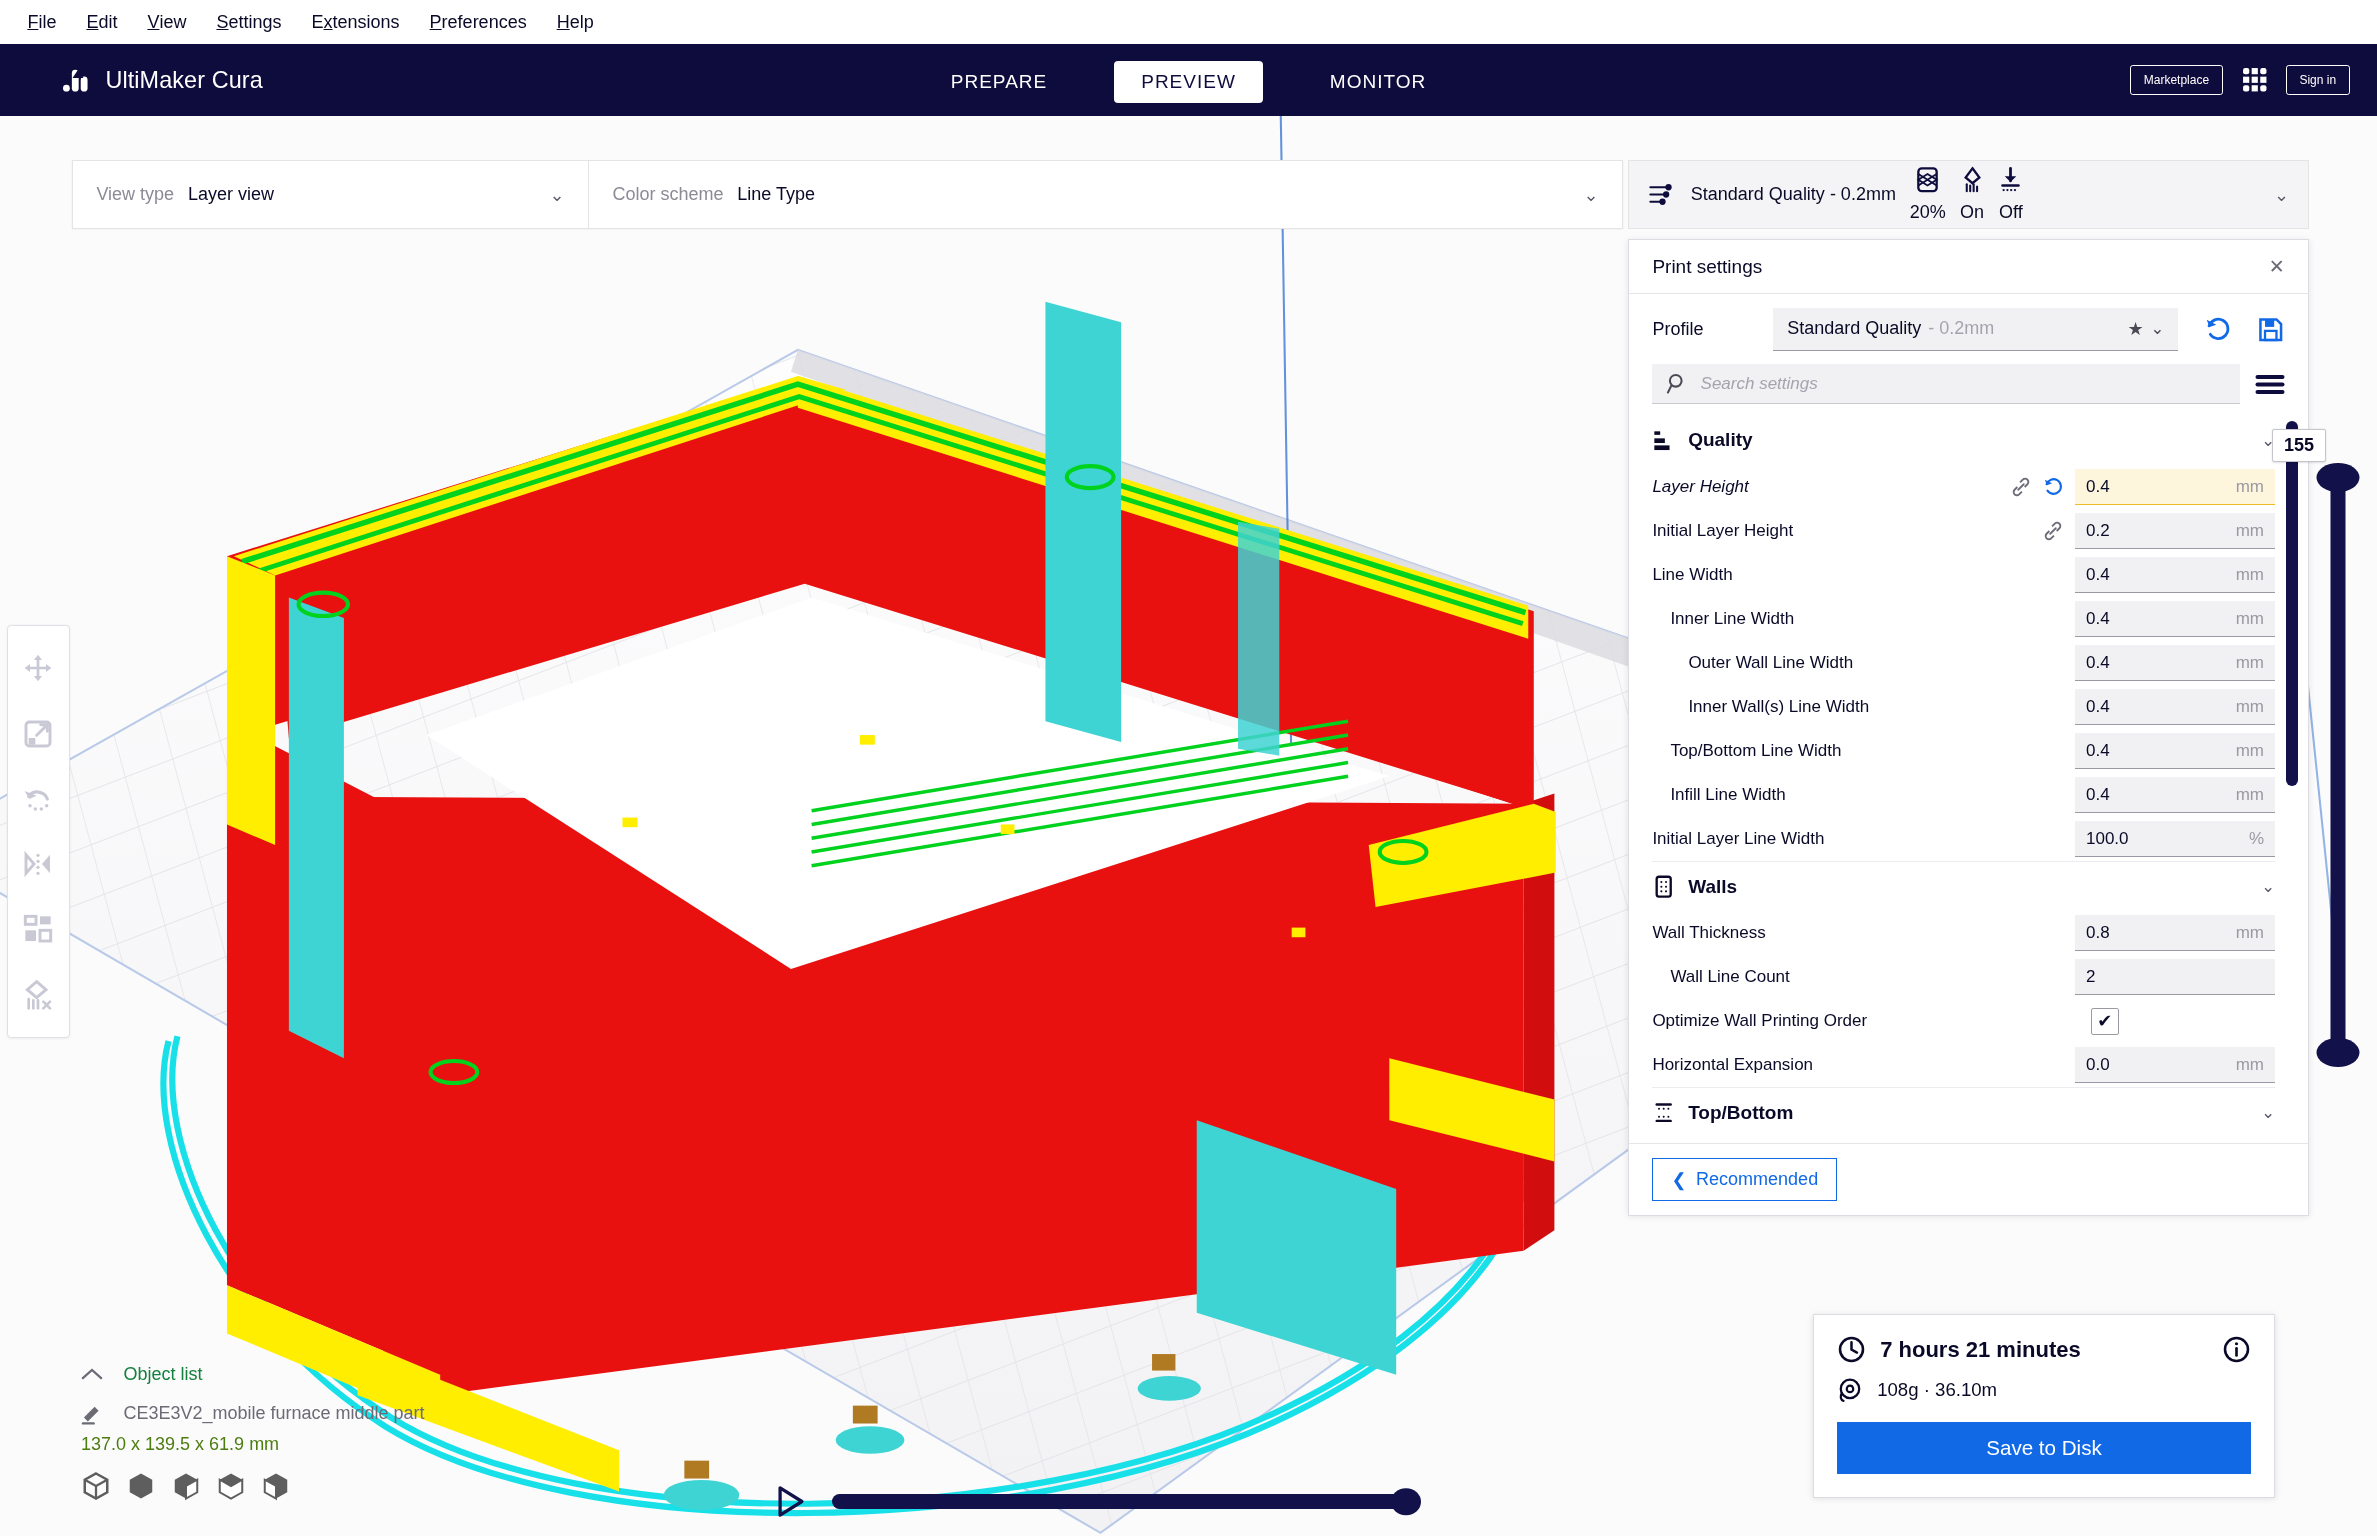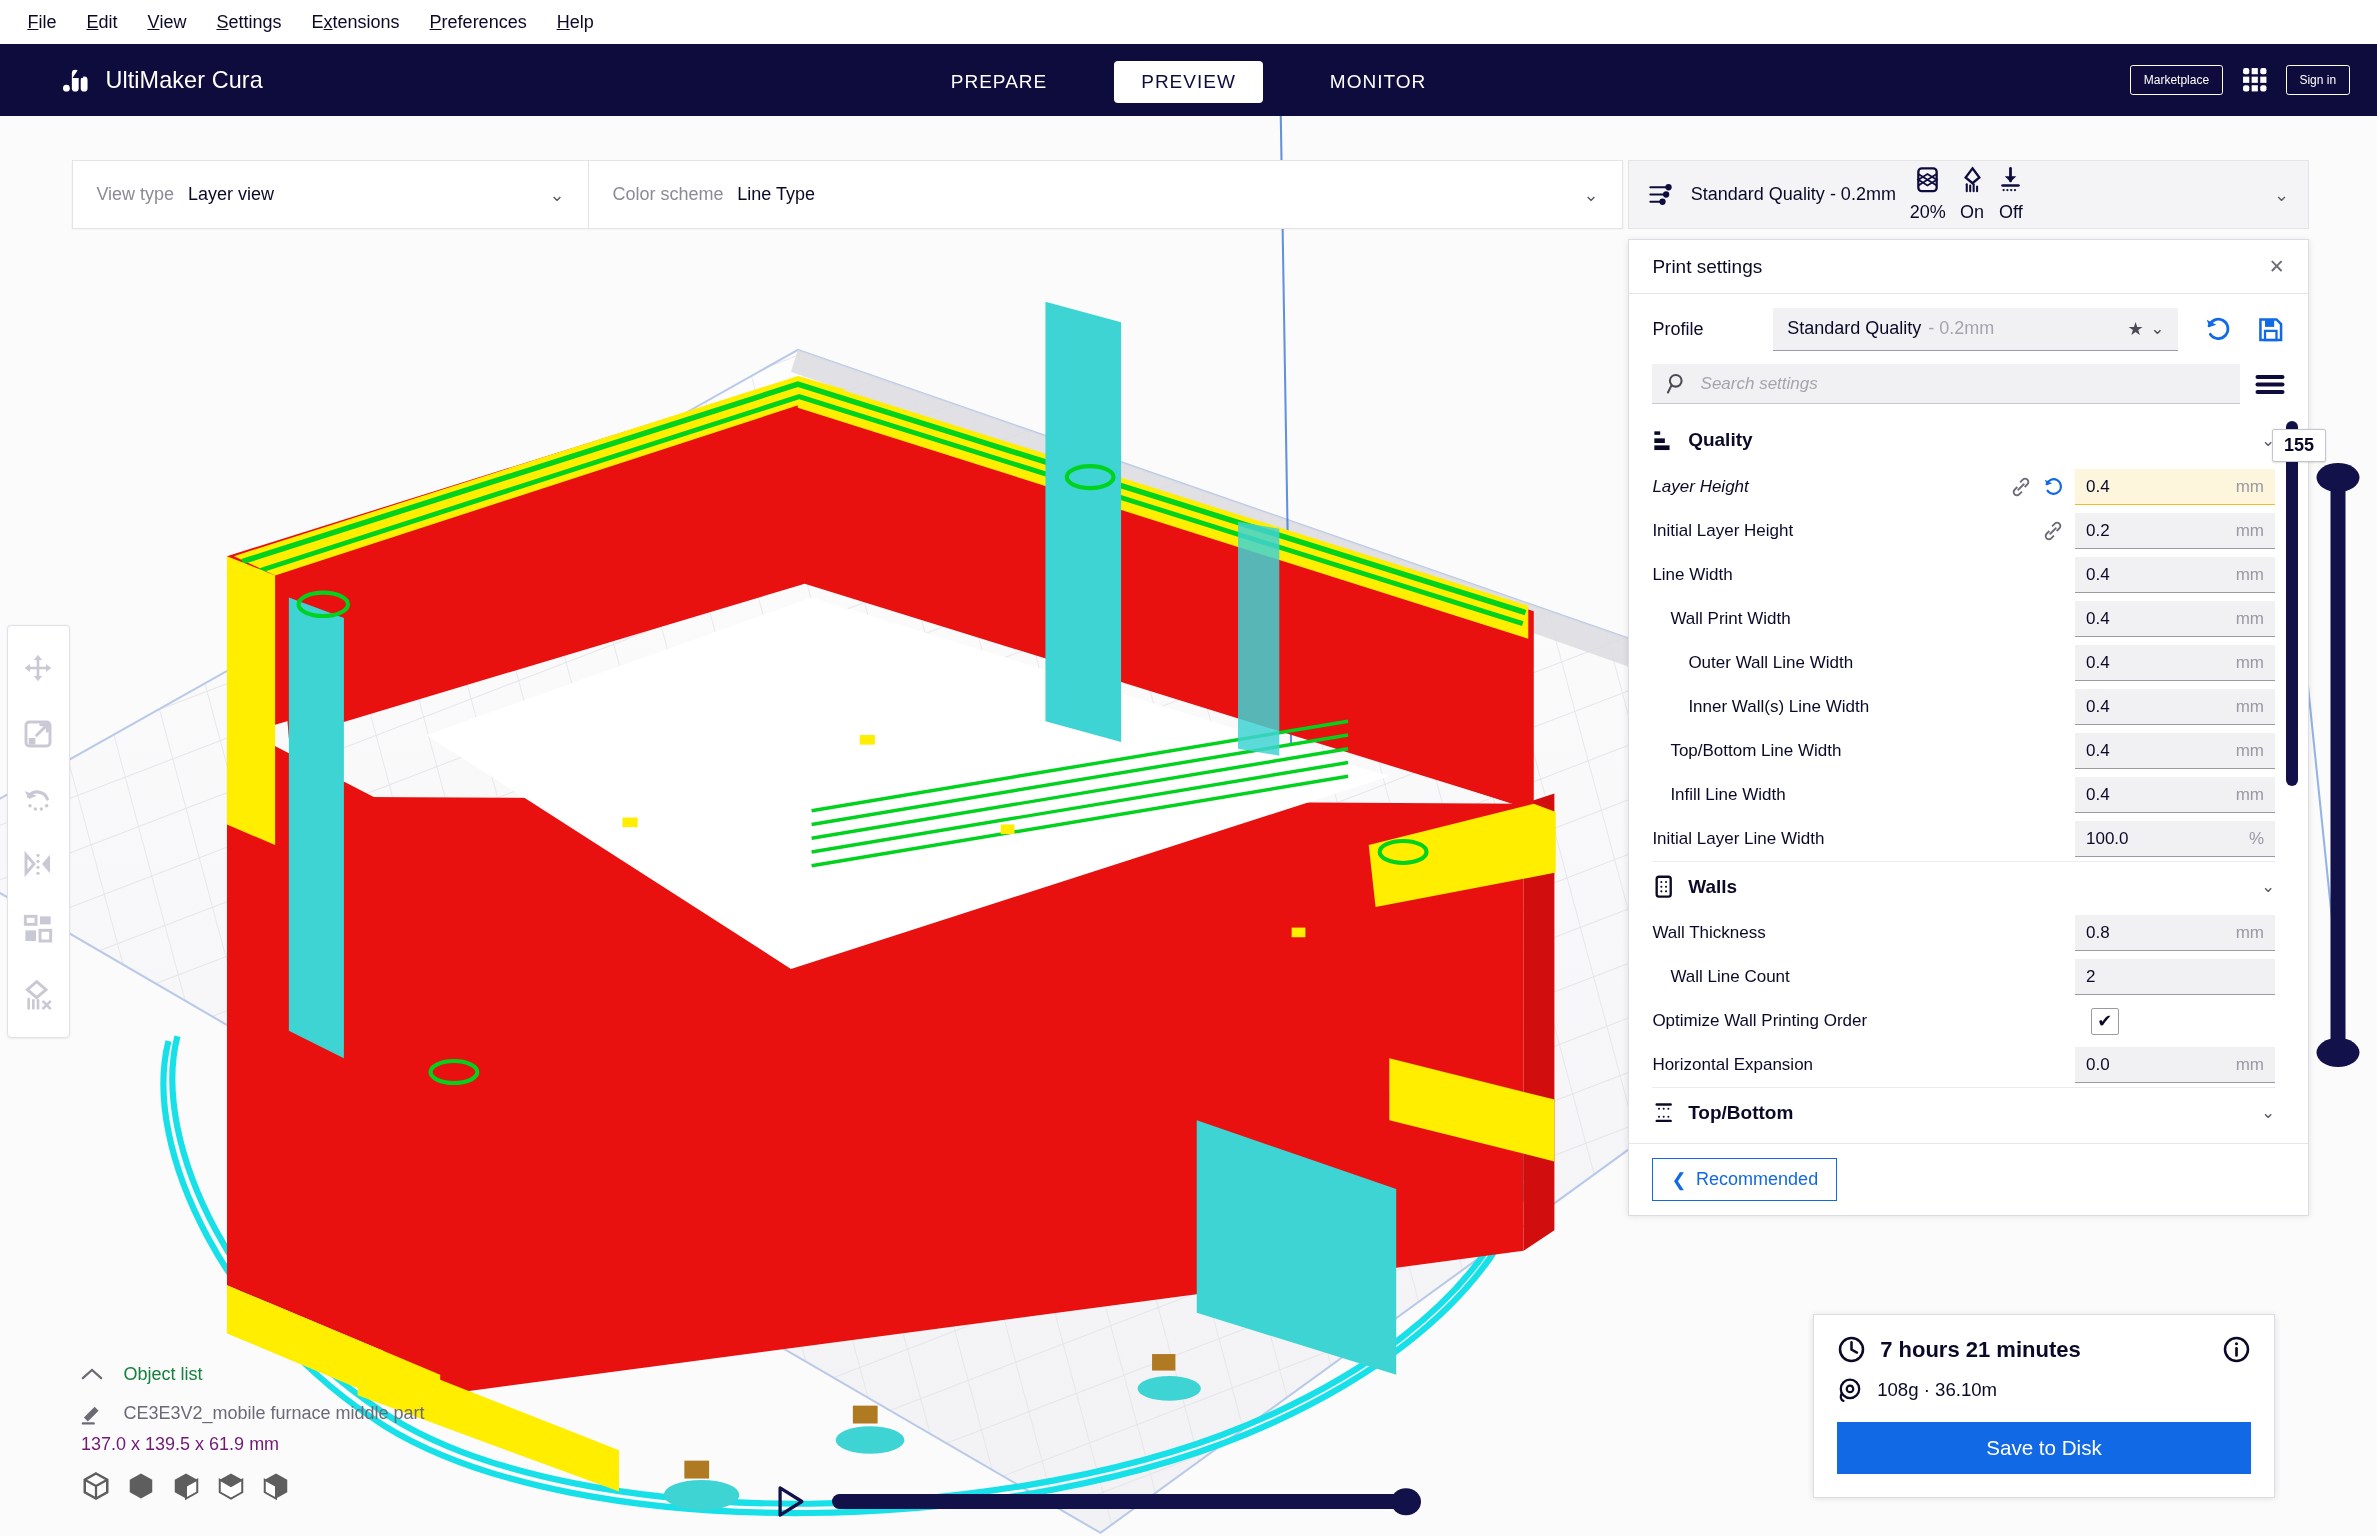--- a/index.html
+++ b/index.html
@@ -176,21 +176,21 @@
     width: 63px; height: 72px; display: flex; align-items: center; justify-content: center;
     cursor: pointer;
   }
 
   
   .objlist { position: absolute; left: 81px; bottom: 36px; width: 523px; }
   .obj-head { display: flex; align-items: center; gap: 20.6px; margin-bottom: 16.5px; cursor: pointer; }
   .obj-head-txt { font-size: 18px; color: #15803d; }
   .obj-row { display: flex; align-items: center; gap: 19px; margin-bottom: 8.3px; cursor: pointer; }
   .obj-name { font-size: 18px; color: #6b6b76; white-space: nowrap; }
-  .obj-dims { font-size: 18px; color: #701a75; margin-bottom: 16.5px; }
+  .obj-dims { font-size: 18px; color: #4d7c0f; margin-bottom: 16.5px; }
   .obj-icons { display: flex; align-items: center; gap: 15px; }
   .obj-icon { cursor: pointer; }
 
   
   .play-bar {
     position: absolute; left: 776px; bottom: 19px; display: flex; align-items: center; gap: 26px;
   }
   .play-btn { cursor: pointer; }
   .play-track {
     width: 578px; height: 15px; background: #12114a; border-radius: 7.6px; position: relative;
@@ -547,21 +547,21 @@
         <div class="set-row">
           <span class="set-label">Line Width</span>
           <div class="set-mid"></div>
           <div class="set-field">
             <span class="set-val">0.4</span>
             <span class="set-unit">mm</span>
           </div>
         </div>
 
         <div class="set-row ind1">
-          <span class="set-label">Wall Print Width</span>
+          <span class="set-label">Inner Line Width</span>
           <div class="set-mid"></div>
           <div class="set-field">
             <span class="set-val">0.4</span>
             <span class="set-unit">mm</span>
           </div>
         </div>
 
         <div class="set-row ind2">
           <span class="set-label">Outer Wall Line Width</span>
           <div class="set-mid"></div>

